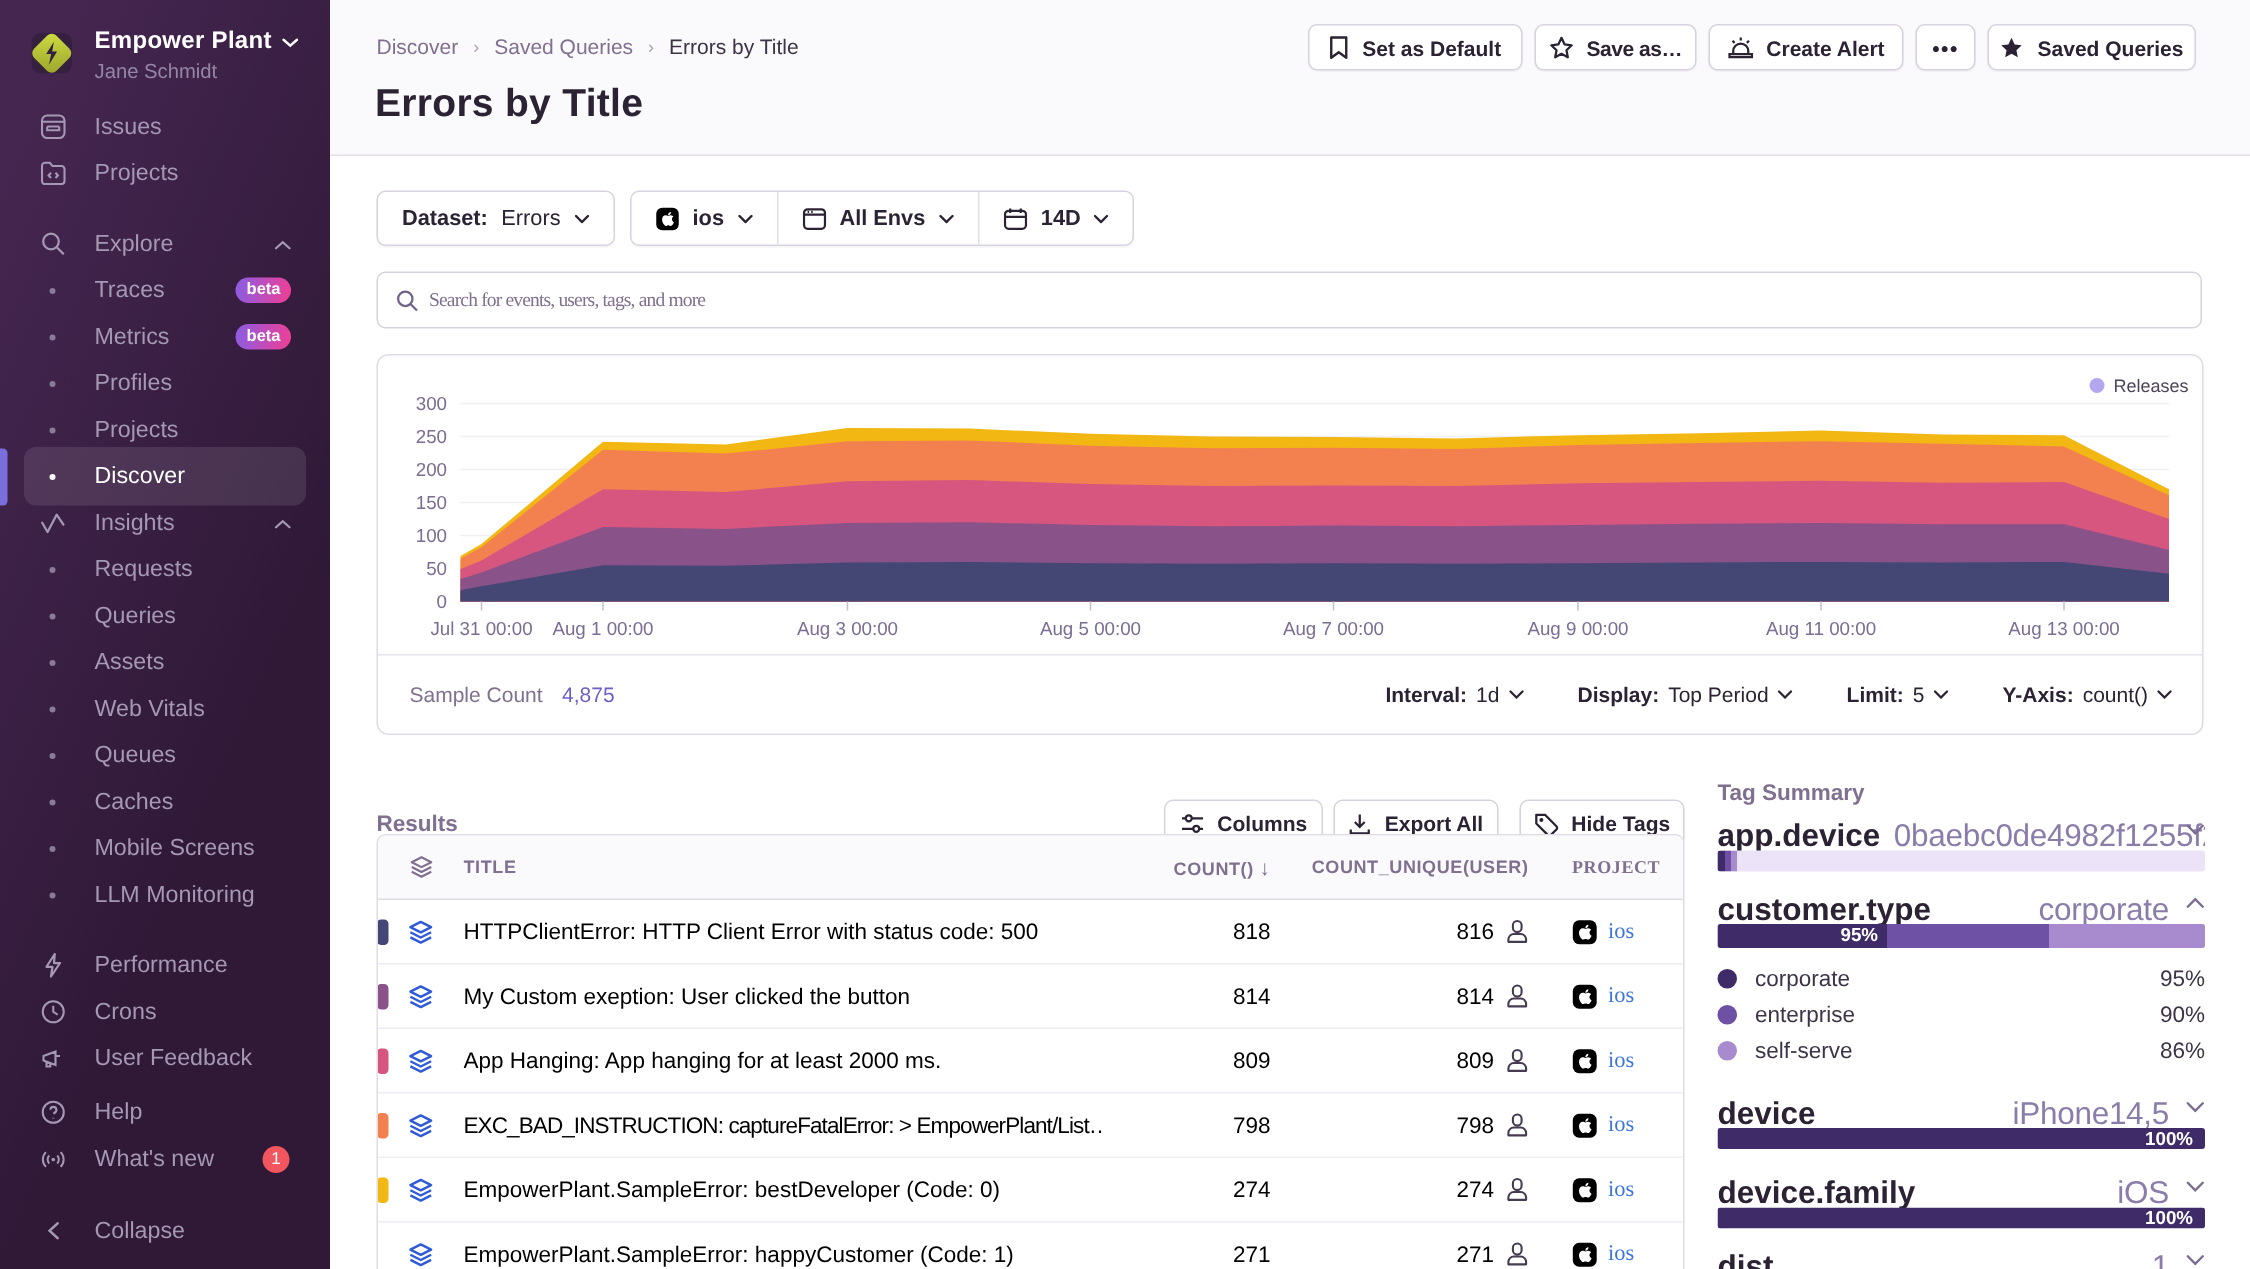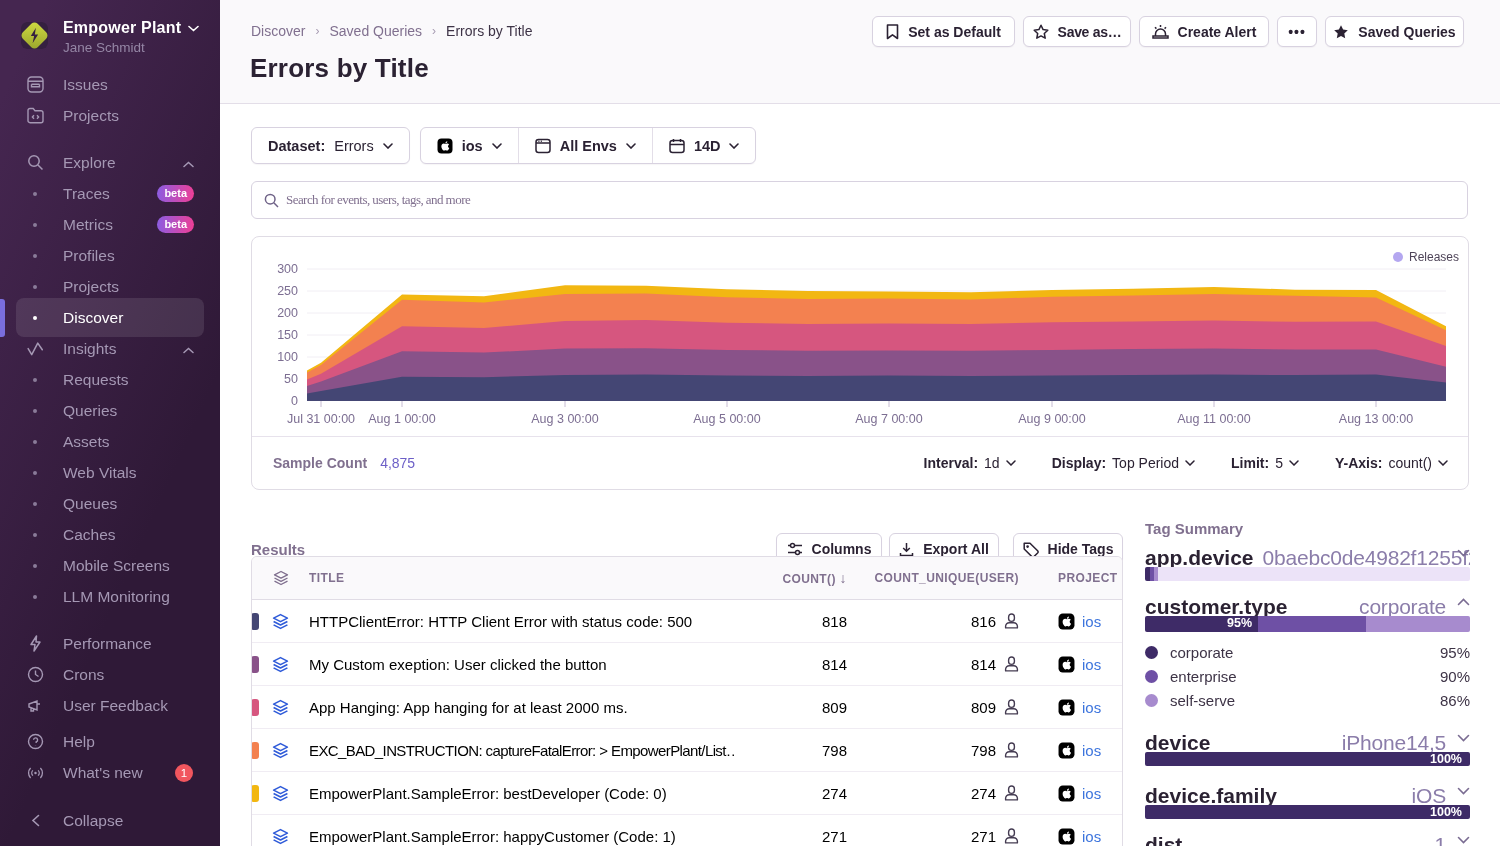--- a/index.html
+++ b/index.html
@@ -38,39 +38,39 @@
 .filters { position:absolute; left:31px; top:22px; display:flex; gap:10px; }
 .fbtn { height:37px; display:flex; align-items:center; background:#fff; border:1px solid #d8d2e0; border-radius:6px; font-size:14.5px; color:#2b2233; box-shadow:0 1px 1px rgba(40,30,60,.04); }
 .fseg { display:flex; align-items:center; padding:0 16px; gap:9px; height:100%; }
 .fseg + .fseg { border-left:1px solid #e3dee8; }
 .fb { font-weight:bold; }
 .searchbar { position:absolute; left:31px; top:76px; width:1217px; height:38px; background:#fff; border:1px solid #d8d2e0; border-radius:6px; display:flex; align-items:center; padding:0 12px; }
 .searchbar .ph { font-family:Liberation Serif, serif; font-size:13px; color:#80708f; margin-left:7px; letter-spacing:-.55px; }
 
 .chartcard { position:absolute; left:31px; top:131px; width:1218px; height:254px; border:1px solid #e0dce5; border-radius:8px; background:#fff; }
 .chartfoot { position:absolute; left:0; right:0; bottom:0; height:53px; border-top:1px solid #e7e2ec; display:flex; align-items:center; font-size:14px; }
-.chartfoot .sc-label { color:#80708f; font-weight:bold; margin-left:21px; }
+.chartfoot .sc-label { color:#80708f; font-weight:normal; margin-left:21px; }
 .chartfoot .sc-val { color:#6c5fc7; margin-left:13px; }
 .foot-ctrls { margin-left:auto; margin-right:20px; display:flex; align-items:center; gap:36px; }
 .fctl { display:flex; align-items:center; gap:6px; color:#2b2233; }
 .fctl b { font-weight:bold; }
 
 .res-head { position:absolute; left:31px; top:407px; width:872px; height:33px;margin-top:21px; }
 .res-head .rh-title { position:absolute; left:0; top:8px; font-size:15px; font-weight:bold; color:#80708f; }
 .res-btns { position:absolute; right:0; top:0; display:flex; }
 .res-btns .btn { height:32px; justify-content:center; padding:0; }
 .res-btns .bw1{width:106px; margin-right:7px;}.res-btns .bw2{width:110px; margin-right:14px;}.res-btns .bw3{width:110px;}
 .tablewrap { position:absolute; left:31px; top:451px; width:872px; height:395px; border:1px solid #e0dce5; border-radius:6px; background:#fff; overflow:hidden; }
 .thead { display:flex; align-items:center; height:43px; background:#faf9fb; border-bottom:1px solid #e0dce5; color:#80708f; font-size:12px; font-weight:bold; letter-spacing:.4px; }
 .trow { display:flex; align-items:center; height:43px; border-bottom:1px solid #f0ecf3; position:relative; font-size:15px; }
 .c-icon { width:57px; flex:none; display:flex; justify-content:center; }
 .c-title { flex:1; white-space:nowrap; overflow:hidden; min-width:0; }
 .c-count { width:110px; flex:none; text-align:right; }
 .c-unique { width:172px; flex:none; text-align:right; display:flex; align-items:center; justify-content:flex-end; gap:8px; }
-.c-proj { width:103px; flex:none; padding-left:39px; display:flex; align-items:center; gap:7px; }
+.c-proj { width:103px; flex:none; padding-left:29px; display:flex; align-items:center; gap:7px;font-family:Liberation Serif, serif; }
 .rowbar { position:absolute; left:-1px; top:13px; width:8px; height:17px; border-radius:3px; }
 .ios-link { color:#3c74dd; }
 
 .tags { position:absolute; left:925px; top:415px; width:325px; }
 .tags h3 { font-size:15px; color:#80708f; margin-bottom:9px; font-weight:bold; }
 .tag-head { display:flex; align-items:baseline; font-size:21px; margin-bottom:2px; position:relative; height:19px; }
 .tag-head .tname { font-weight:bold; color:#2b2233; }
 .tag-head .tval { color:#8b7daa; margin-left:9px; white-space:nowrap; overflow:hidden; letter-spacing:-.2px; }
 .tag-head .tval.right { margin-left:auto; margin-right:24px; }
 .tag-head svg.tchev { position:absolute; right:0; top:3px; }

